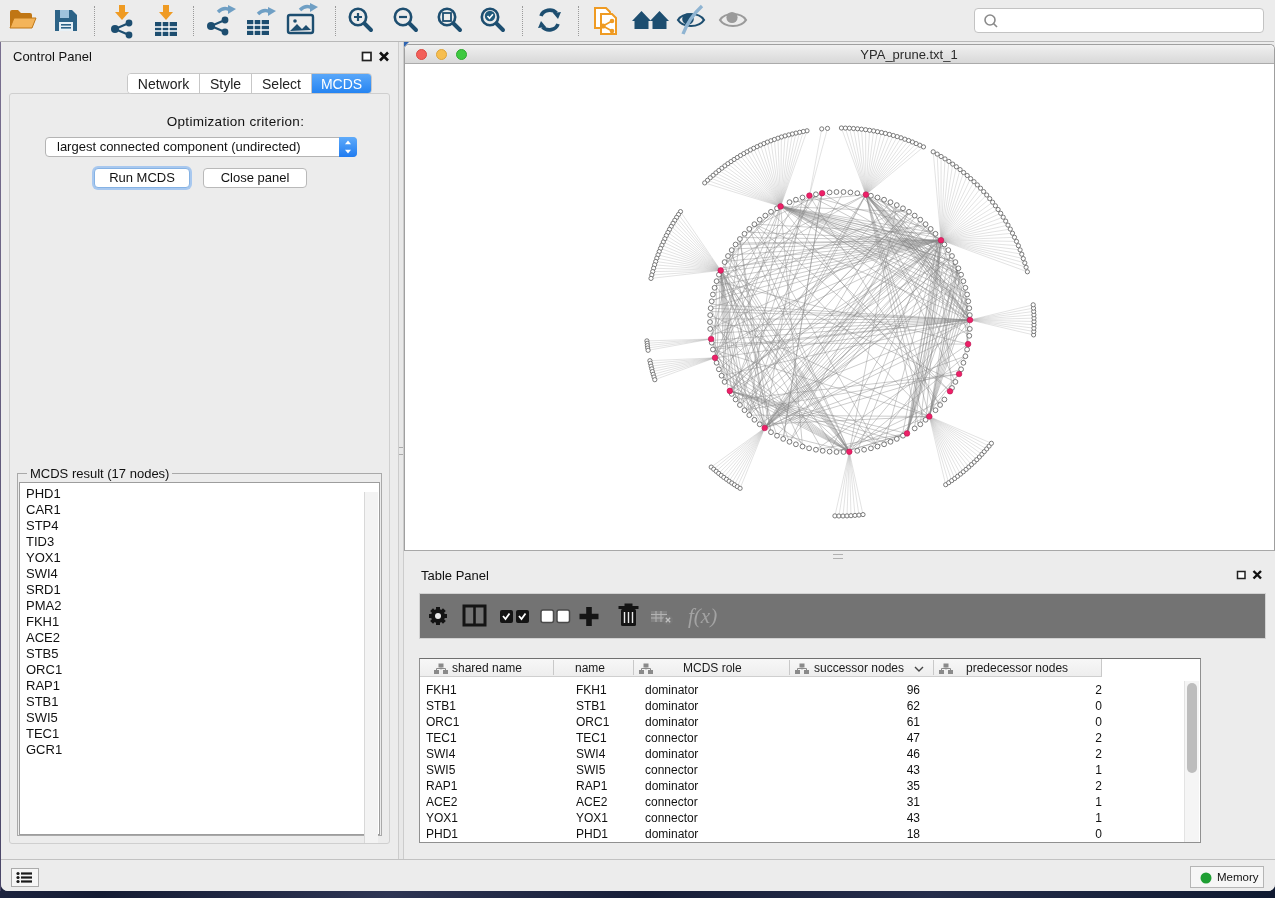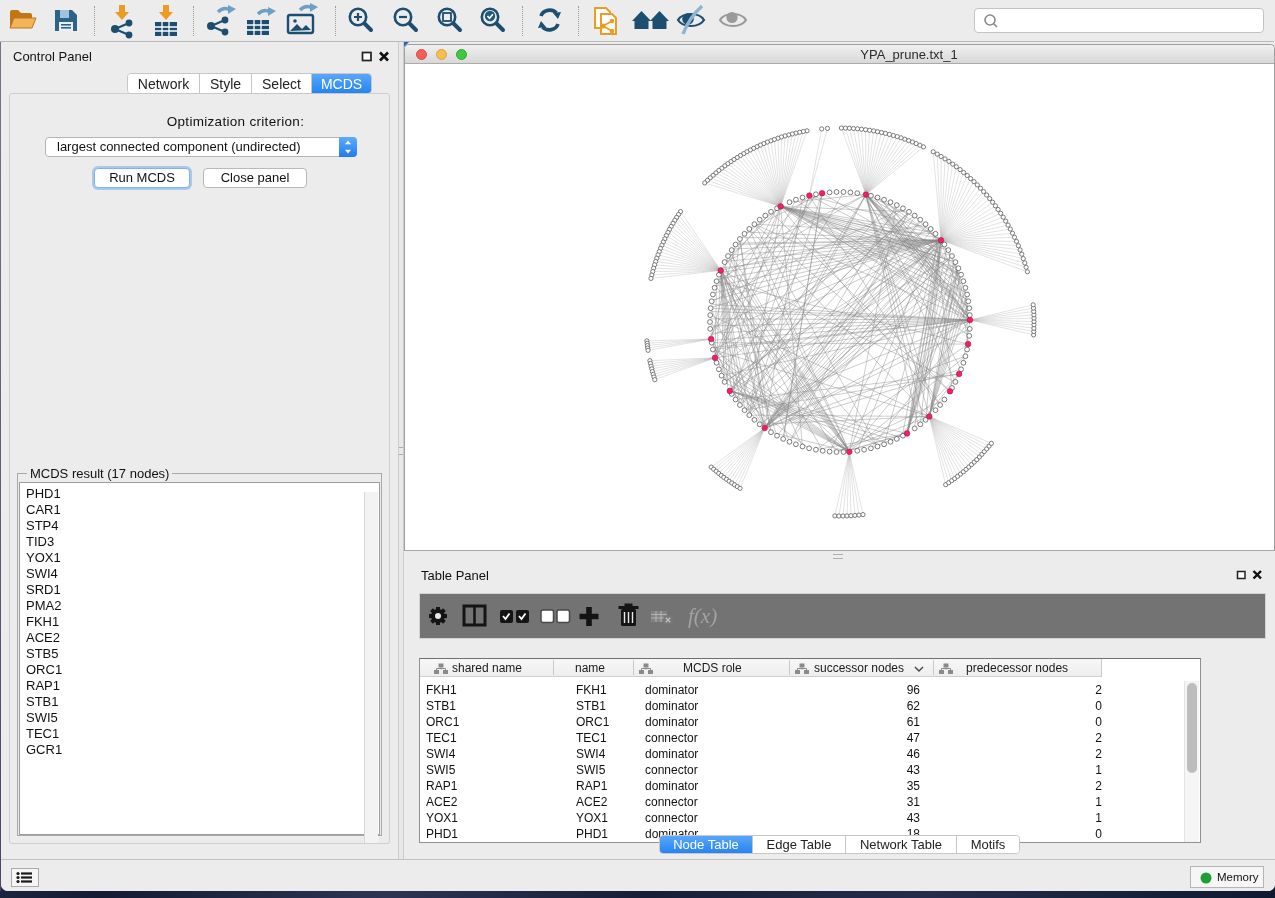--- a/index.html
+++ b/index.html
@@ -749,26 +749,20 @@
         <span class="c1">PHD1</span>
         <span class="c2">PHD1</span>
         <span class="c3">dominator</span>
         <span class="c4">18</span>
         <span class="c5">0</span>
       </div>
     <div id="tscroll">
         <div id="tthumb"></div>
       </div>
   </div>
-  <div id="ttabs">
-    <div class="ttab sel" style="width:93px">Node Table</div>
-    <div class="ttab" style="width:93px">Edge Table</div>
-    <div class="ttab" style="width:111px">Network Table</div>
-    <div class="ttab" style="width:62px">Motifs</div>
-  </div>
 </div>
 
 <div id="statusbar">
   <div id="listbtn">
     <svg width="26" height="17" style="position:absolute;left:0;top:0">
       <g fill="#1a1a1a">
         <circle cx="6" cy="4.5" r="1.6"></circle>
           <circle cx="6" cy="8.5" r="1.6"></circle>
           <circle cx="6" cy="12.5" r="1.6"></circle>
         <rect x="9" y="3.4" width="11" height="2.2"></rect>

